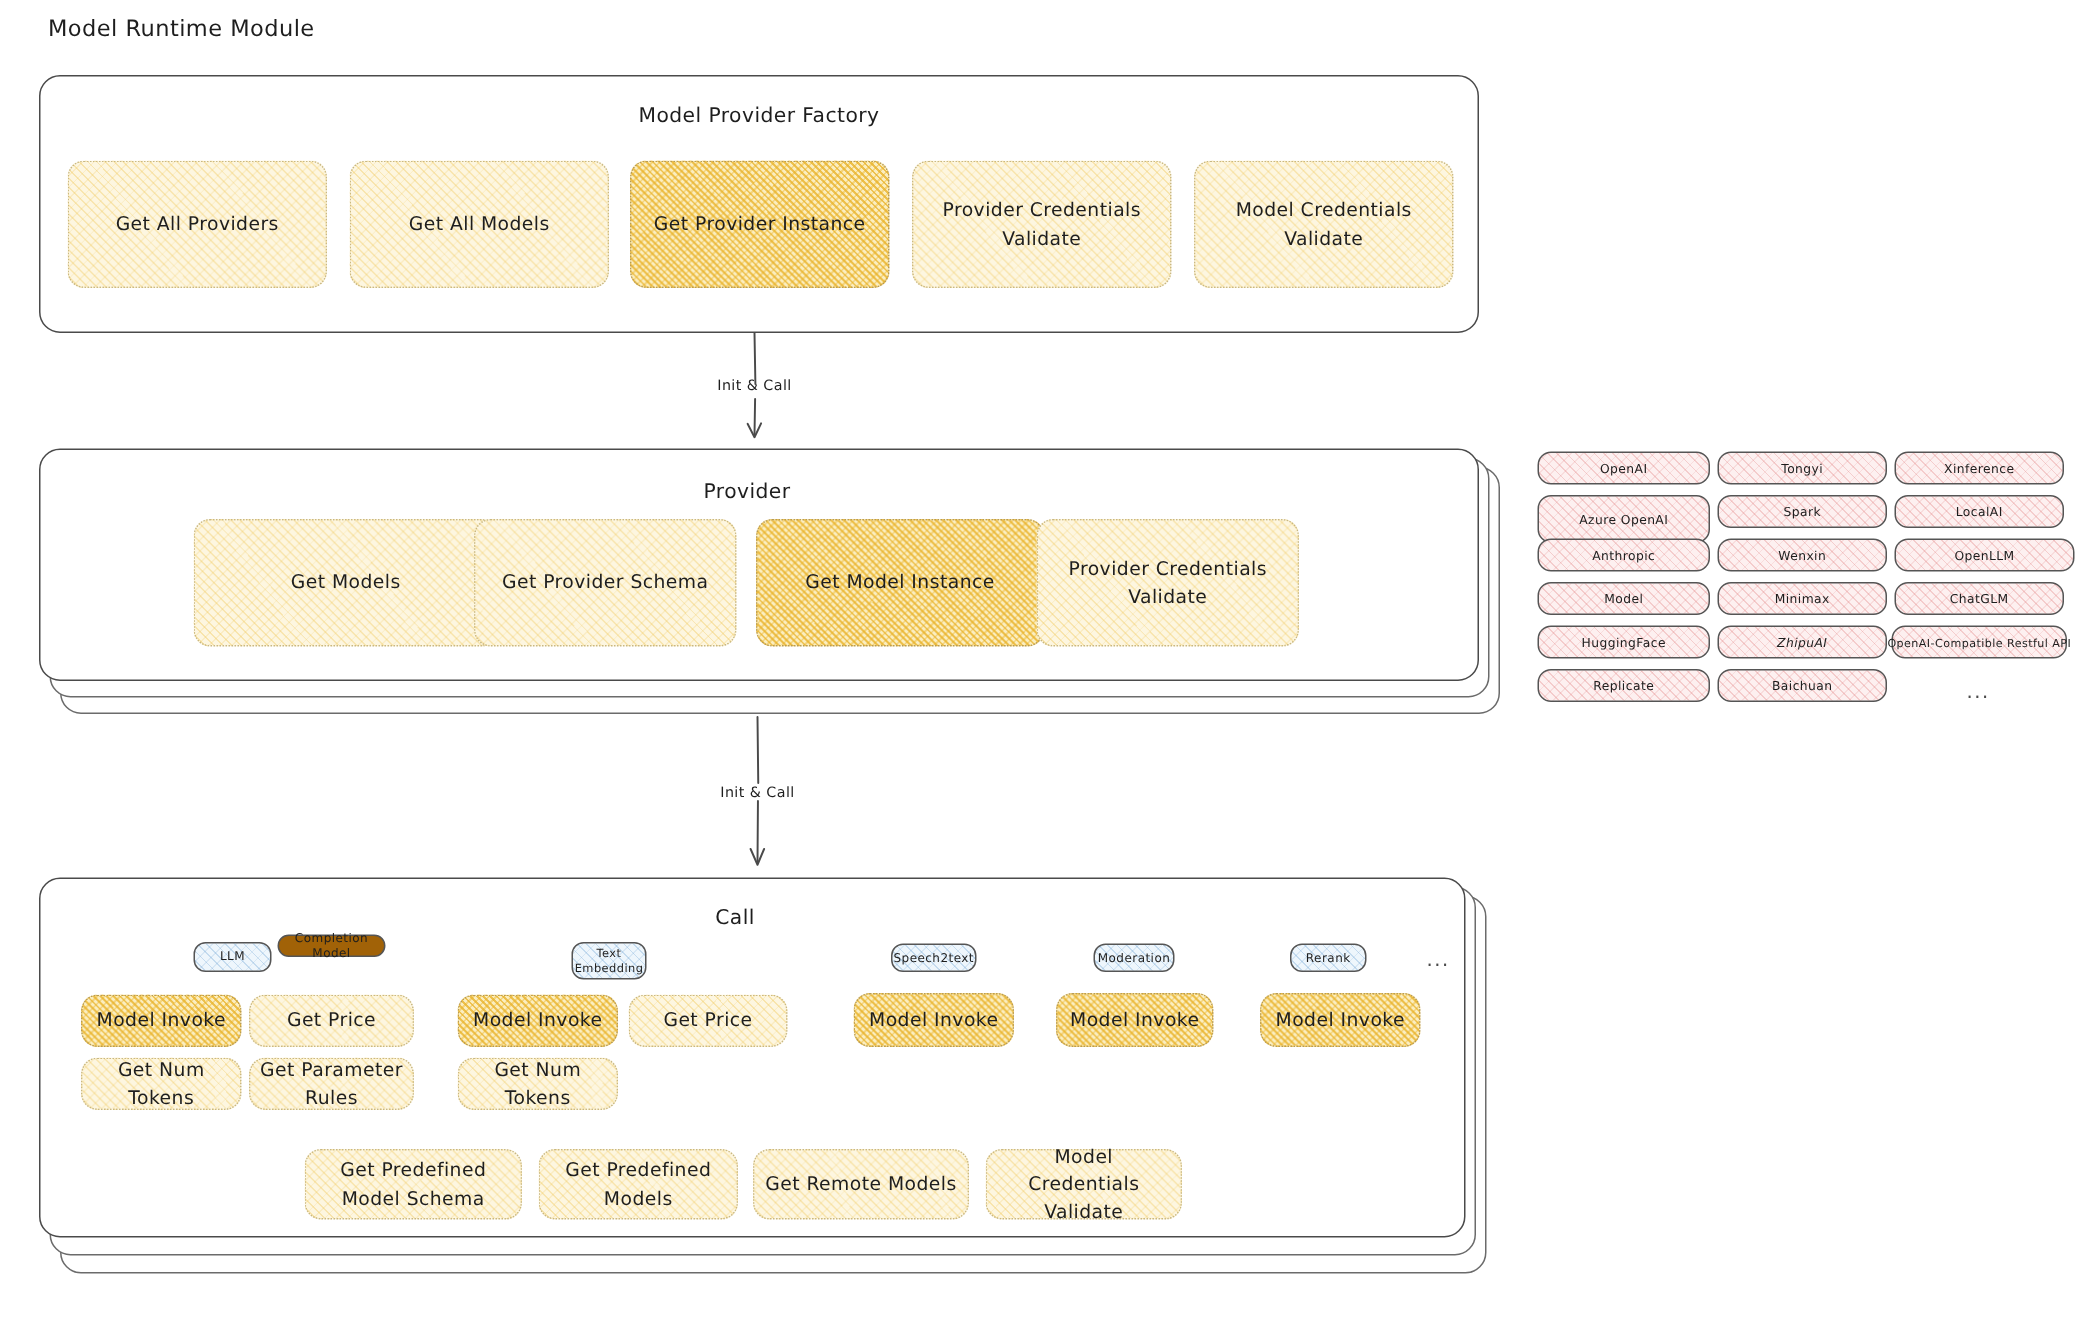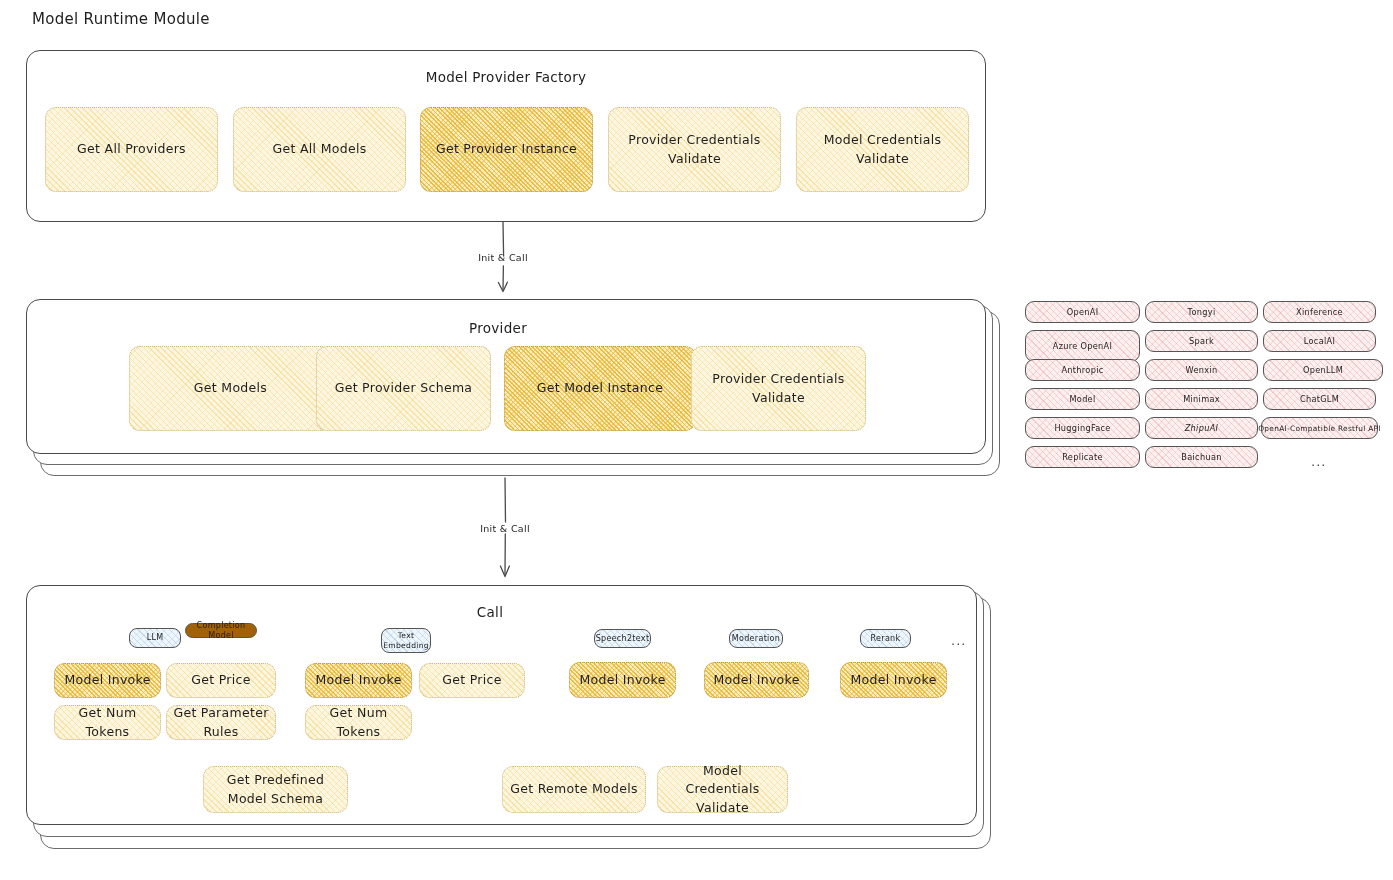--- a/index.html
+++ b/index.html
@@ -295,20 +295,23 @@
     </div>
   <div class="node fill-yellow-hi hw" style="left:840px; top:662px; width:107px; height:36px;">
     <span>Model Invoke</span>
     </div>
 
   <div class="ellipsis hw" style="left:951px; top:634px;">...</div>
 
   <div class="node fill-yellow hw" style="left:203px; top:766px; width:145px; height:47px;">
     <span>Get Predefined Model Schema</span>
     </div>
+  <div class="node fill-yellow hw" style="left:359px; top:766px; width:133px; height:47px;">
+    <span>Get Predefined Models</span>
+    </div>
   <div class="node fill-yellow hw" style="left:502px; top:766px; width:144px; height:47px;">
     <span>Get Remote Models</span>
     </div>
   <div class="node fill-yellow hw" style="left:657px; top:766px; width:131px; height:47px;">
     <span>Model Credentials Validate</span>
     </div>
 
 </div>
 
 </body></html>

